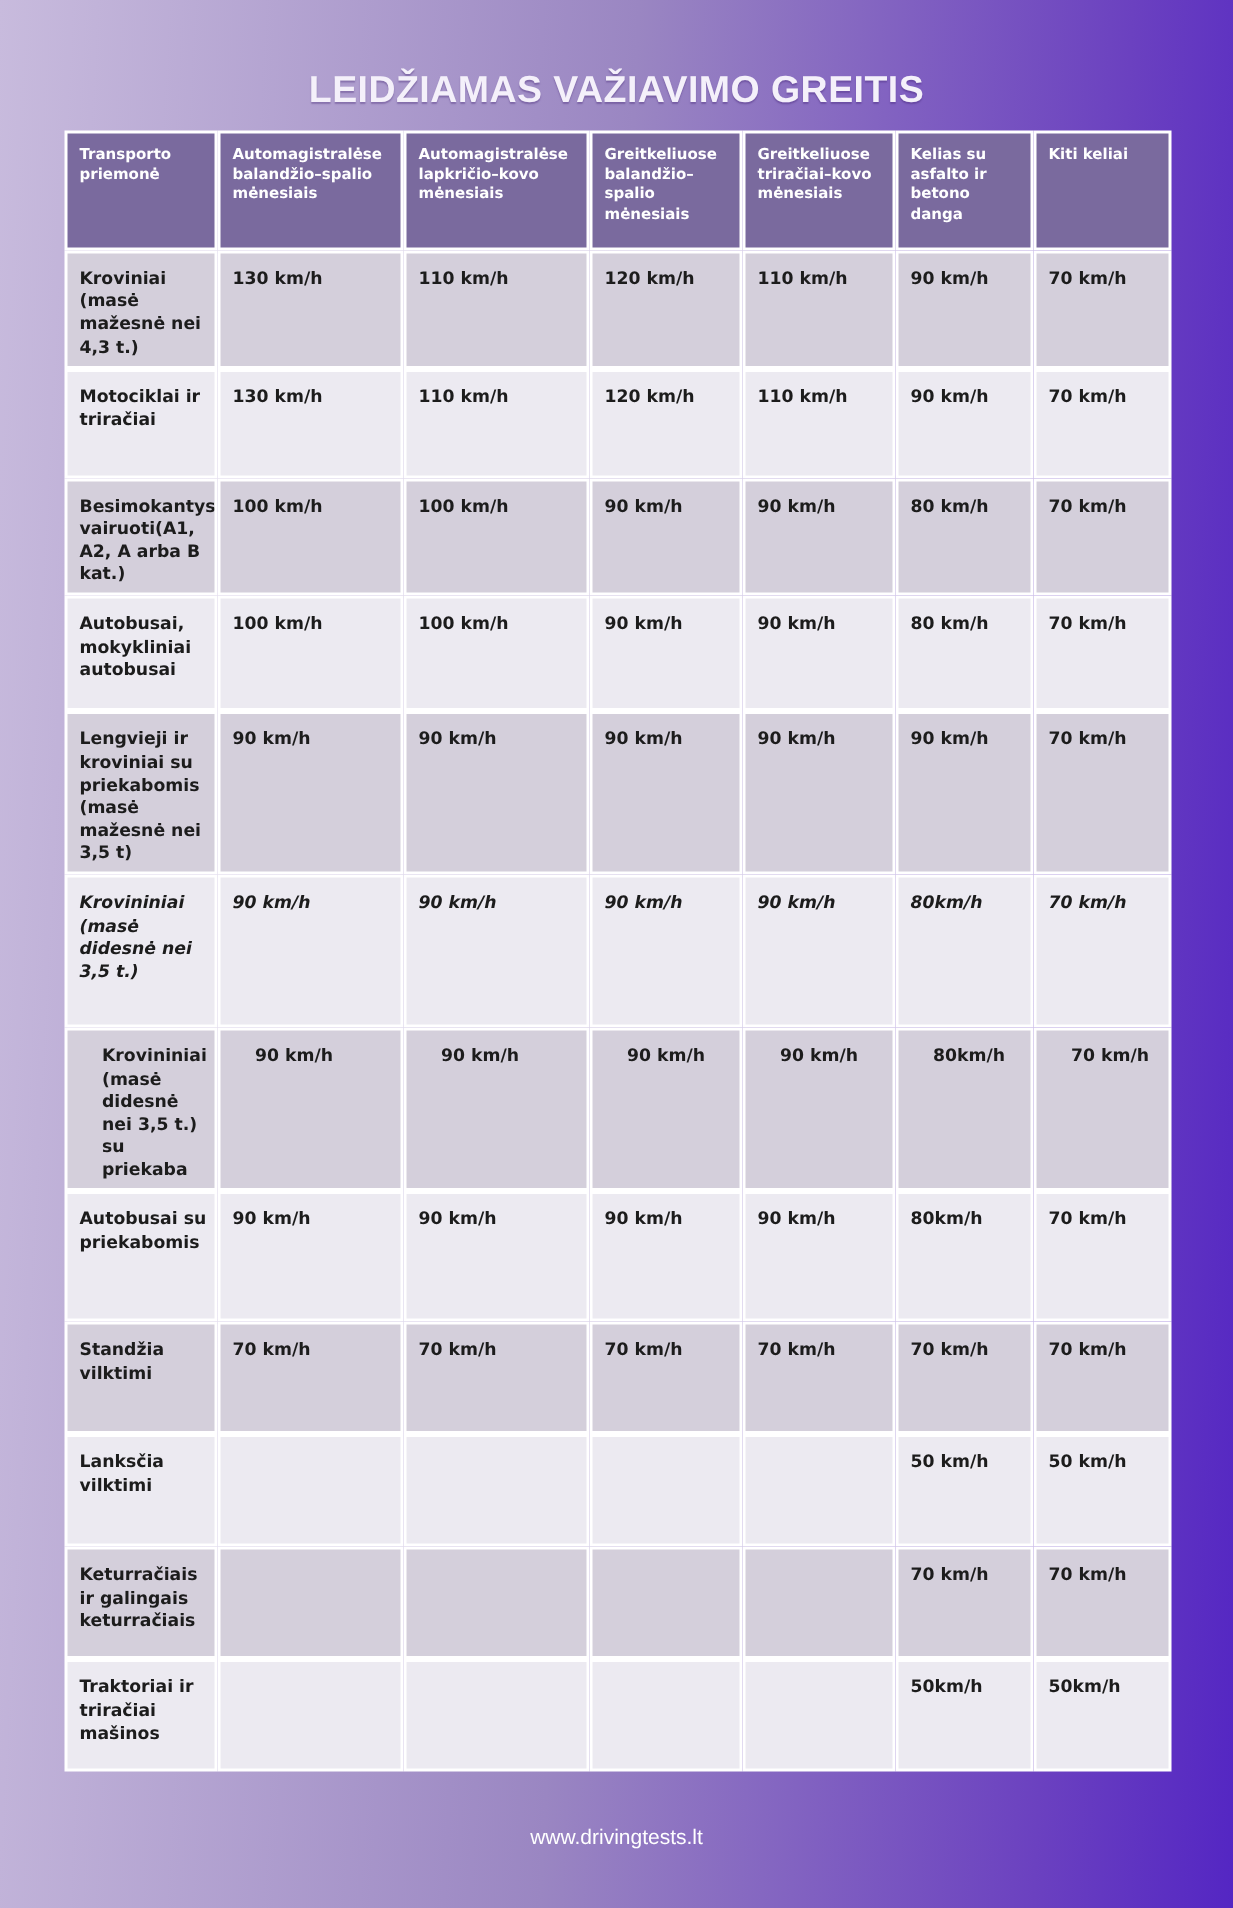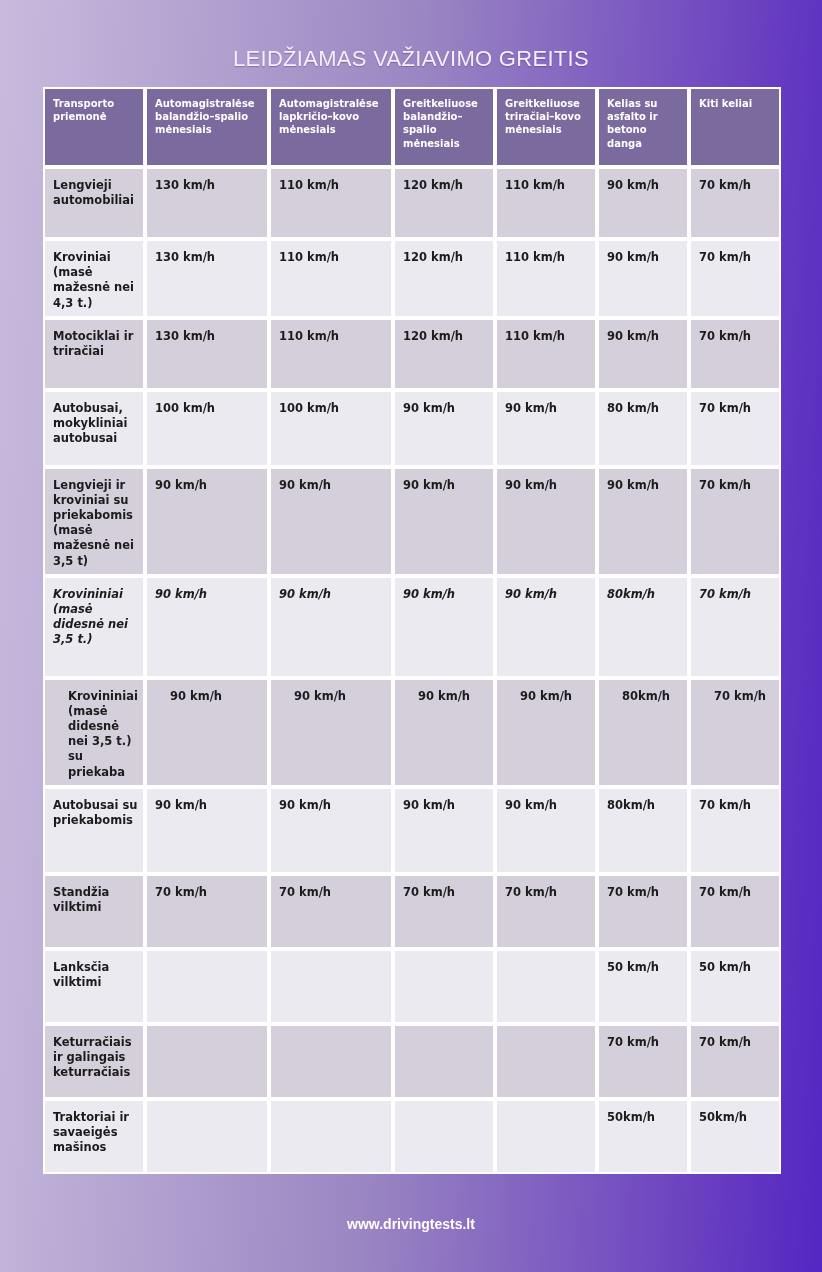--- a/index.html
+++ b/index.html
@@ -7,21 +7,21 @@
     position:relative;
     width:822px;height:1272px;
     background:linear-gradient(93deg,#c8bbdd 0%,#9a86c2 48%,#6b41c0 85%,#5426c3 100%);
     font-family:"DejaVu Sans",sans-serif;
     overflow:hidden;
   }
   .title{
     position:absolute;top:46px;left:0;width:100%;
     text-align:center;
     font-family:"Liberation Sans",sans-serif;
-    font-weight:normal;font-size:22px;letter-spacing:.3px;
+    font-weight:bold;font-size:25px;letter-spacing:.3px;
     color:#f4f0fa;
     text-shadow:0 1px 1px rgba(60,30,110,.35);
   }
   table.speed{
     position:absolute;left:42px;top:86px;
     width:740px;
     border-collapse:separate;border-spacing:2px;
     table-layout:fixed;
     background:transparent;
   }
@@ -60,21 +60,21 @@
   tbody tr:nth-child(8) td{height:85px;}
   tbody tr:nth-child(9) td{height:73px;margin-left:20px;}
   tbody tr:nth-child(10) td{height:73px;}
   tbody tr:nth-child(11) td{height:73px;}
   tbody tr:nth-child(12) td{height:73px;}
   tbody tr:nth-child(13) td{height:70px;}
   .footer{
     position:absolute;top:1216px;left:0;width:100%;
     text-align:center;
     font-family:"Liberation Sans",sans-serif;
-    font-weight:bold;font-size:14px;
+    font-weight:normal;font-size:14px;
     color:#ffffff;
   }
 </style>
 </head>
 <body>
 
 <div class="page">
 
   <div class="title">LEIDŽIAMAS VAŽIAVIMO GREITIS</div>
 
@@ -94,47 +94,47 @@
           <th>Automagistralėse balandžio–spalio mėnesiais</th>
           <th>Automagistralėse lapkričio–kovo mėnesiais</th>
           <th>Greitkeliuose balandžio–spalio mėnesiais</th>
           <th>Greitkeliuose triračiai–kovo mėnesiais</th>
           <th>Kelias su asfalto ir betono danga</th>
           <th>Kiti keliai</th>
         </tr>
     </thead>
     <tbody>
         <tr>
-          <td>Lengvieji automobiliai</td>
-          <td>130 km/h</td>
-          <td>110 km/h</td>
-          <td>120 km/h</td>
-          <td>110 km/h</td>
-          <td>90 km/h</td>
-          <td>70 km/h</td>
-        </tr>
-        <tr>
           <td>Kroviniai (masė mažesnė nei 4,3 t.)</td>
           <td>130 km/h</td>
           <td>110 km/h</td>
           <td>120 km/h</td>
           <td>110 km/h</td>
           <td>90 km/h</td>
           <td>70 km/h</td>
         </tr>
         <tr>
           <td>Motociklai ir triračiai</td>
           <td>130 km/h</td>
           <td>110 km/h</td>
           <td>120 km/h</td>
           <td>110 km/h</td>
           <td>90 km/h</td>
           <td>70 km/h</td>
         </tr>
         <tr>
+          <td>Besimokantys vairuoti(A1, A2, A arba B kat.)</td>
+          <td>100 km/h</td>
+          <td>100 km/h</td>
+          <td>90 km/h</td>
+          <td>90 km/h</td>
+          <td>80 km/h</td>
+          <td>70 km/h</td>
+        </tr>
+        <tr>
           <td>Autobusai, mokykliniai autobusai</td>
           <td>100 km/h</td>
           <td>100 km/h</td>
           <td>90 km/h</td>
           <td>90 km/h</td>
           <td>80 km/h</td>
           <td>70 km/h</td>
         </tr>
         <tr>
           <td>Lengvieji ir kroviniai su priekabomis (masė mažesnė nei 3,5 t)</td>
@@ -193,21 +193,21 @@
         <tr>
           <td>Keturračiais ir galingais keturračiais</td>
           <td></td>
           <td></td>
           <td></td>
           <td></td>
           <td>70 km/h</td>
           <td>70 km/h</td>
         </tr>
         <tr>
-          <td>Traktoriai ir savaeigės mašinos</td>
+          <td>Traktoriai ir triračiai mašinos</td>
           <td></td>
           <td></td>
           <td></td>
           <td></td>
           <td>50km/h</td>
           <td>50km/h</td>
         </tr>
       </tbody>
   </table>
 

